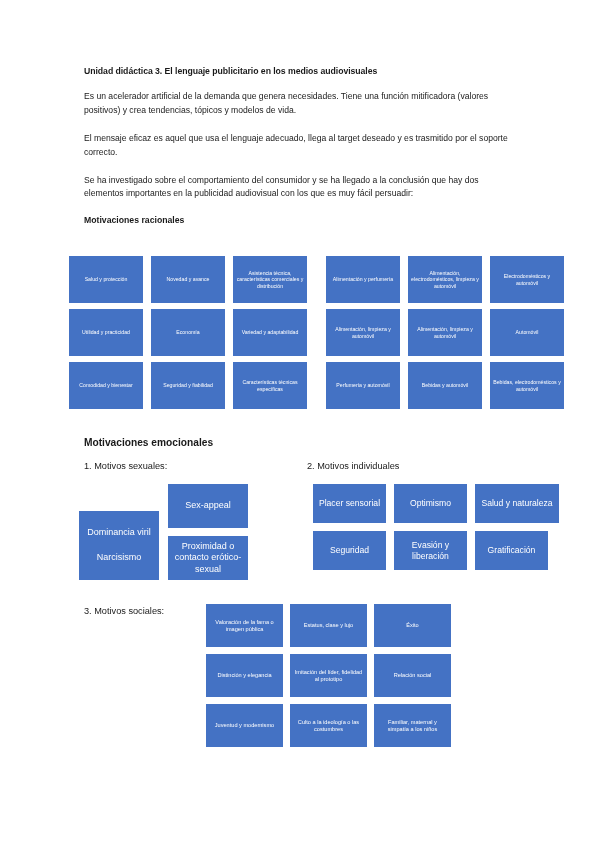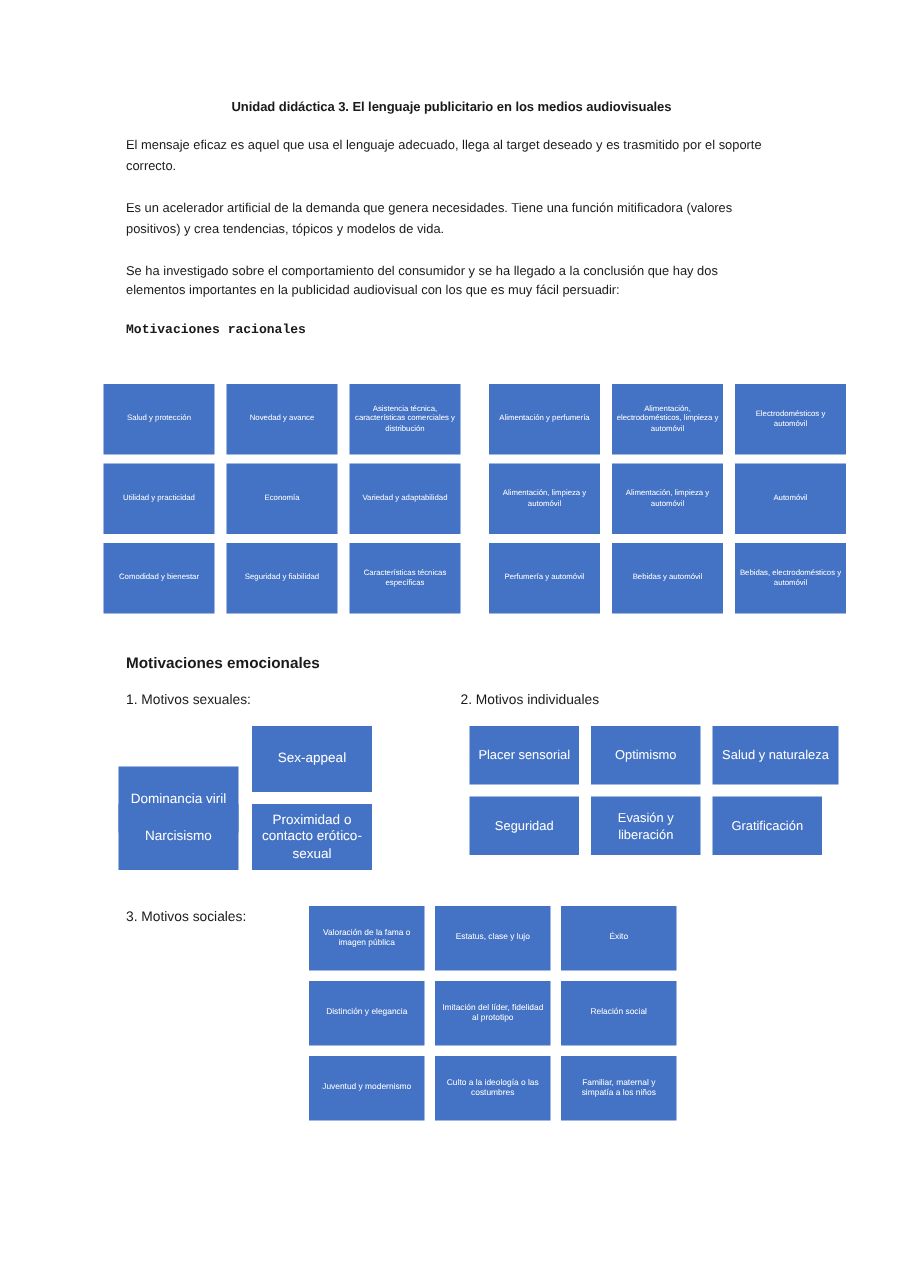--- a/index.html
+++ b/index.html
@@ -31,39 +31,37 @@
     top: 66px;
     width: 434px;
   }
 
   .h-title {
     font-size: 8.7px;
     font-weight: bold;
     line-height: 1.25;
     letter-spacing: -0.05px;
     margin: 0 0 13px 0;
-    text-align: center;
   }
   .h-sub {
     font-size: 8.7px;
     font-weight: bold;
     line-height: 1.25;
     margin: 0 0 14px 0;
   }
   .para {
     font-size: 8.6px;
     line-height: 1.62;
     margin: 0 0 14px 0;
     text-align: left;
   }
   .h-sec {
     font-size: 8.7px;
     font-weight: bold;
     margin: 0;
-    font-family: Liberation Mono, monospace;
   }
 
   
   .bbox {
     position: absolute;
     background: #4472C4;
     color: #ffffff;
     display: flex;
     align-items: center;
     justify-content: center;
@@ -120,22 +118,22 @@
 
   .grid-wrap { position: absolute; left: 0; top: 0; }
 </style>
 </head>
 <body>
 
 <div class="page">
 
   <div class="doc-body">
     <p class="h-title">Unidad didáctica 3. El lenguaje publicitario en los medios audiovisuales</p>
+    <p class="para">Es un acelerador artificial de la demanda que genera necesidades. Tiene una función mitificadora (valores positivos) y crea tendencias, tópicos y modelos de vida.</p>
     <p class="para">El mensaje eficaz es aquel que usa el lenguaje adecuado, llega al target deseado y es trasmitido por el soporte correcto.</p>
-    <p class="para">Es un acelerador artificial de la demanda que genera necesidades. Tiene una función mitificadora (valores positivos) y crea tendencias, tópicos y modelos de vida.</p>
     <p class="para">Se ha investigado sobre el comportamiento del consumidor y se ha llegado a la conclusión que hay dos elementos importantes en la publicidad audiovisual con los que es muy fácil persuadir:</p>
     <p class="h-sec">Motivaciones racionales</p>
   </div>
 
   <div class="grid-wrap grid-rational">
       <div class="bbox" style="left: 69px; top: 256px; width: 74px; height: 47px;">Salud y protección</div>
       <div class="bbox" style="left: 151px; top: 256px; width: 74px; height: 47px;">Novedad y avance</div>
       <div class="bbox" style="left: 233px; top: 256px; width: 74px; height: 47px;">Asistencia técnica, características comerciales y distribución</div>
       <div class="bbox" style="left: 326px; top: 256px; width: 74px; height: 47px;">Alimentación y perfumería</div>
       <div class="bbox" style="left: 408px; top: 256px; width: 74px; height: 47px;">Alimentación, electrodomésticos, limpieza y automóvil</div>

